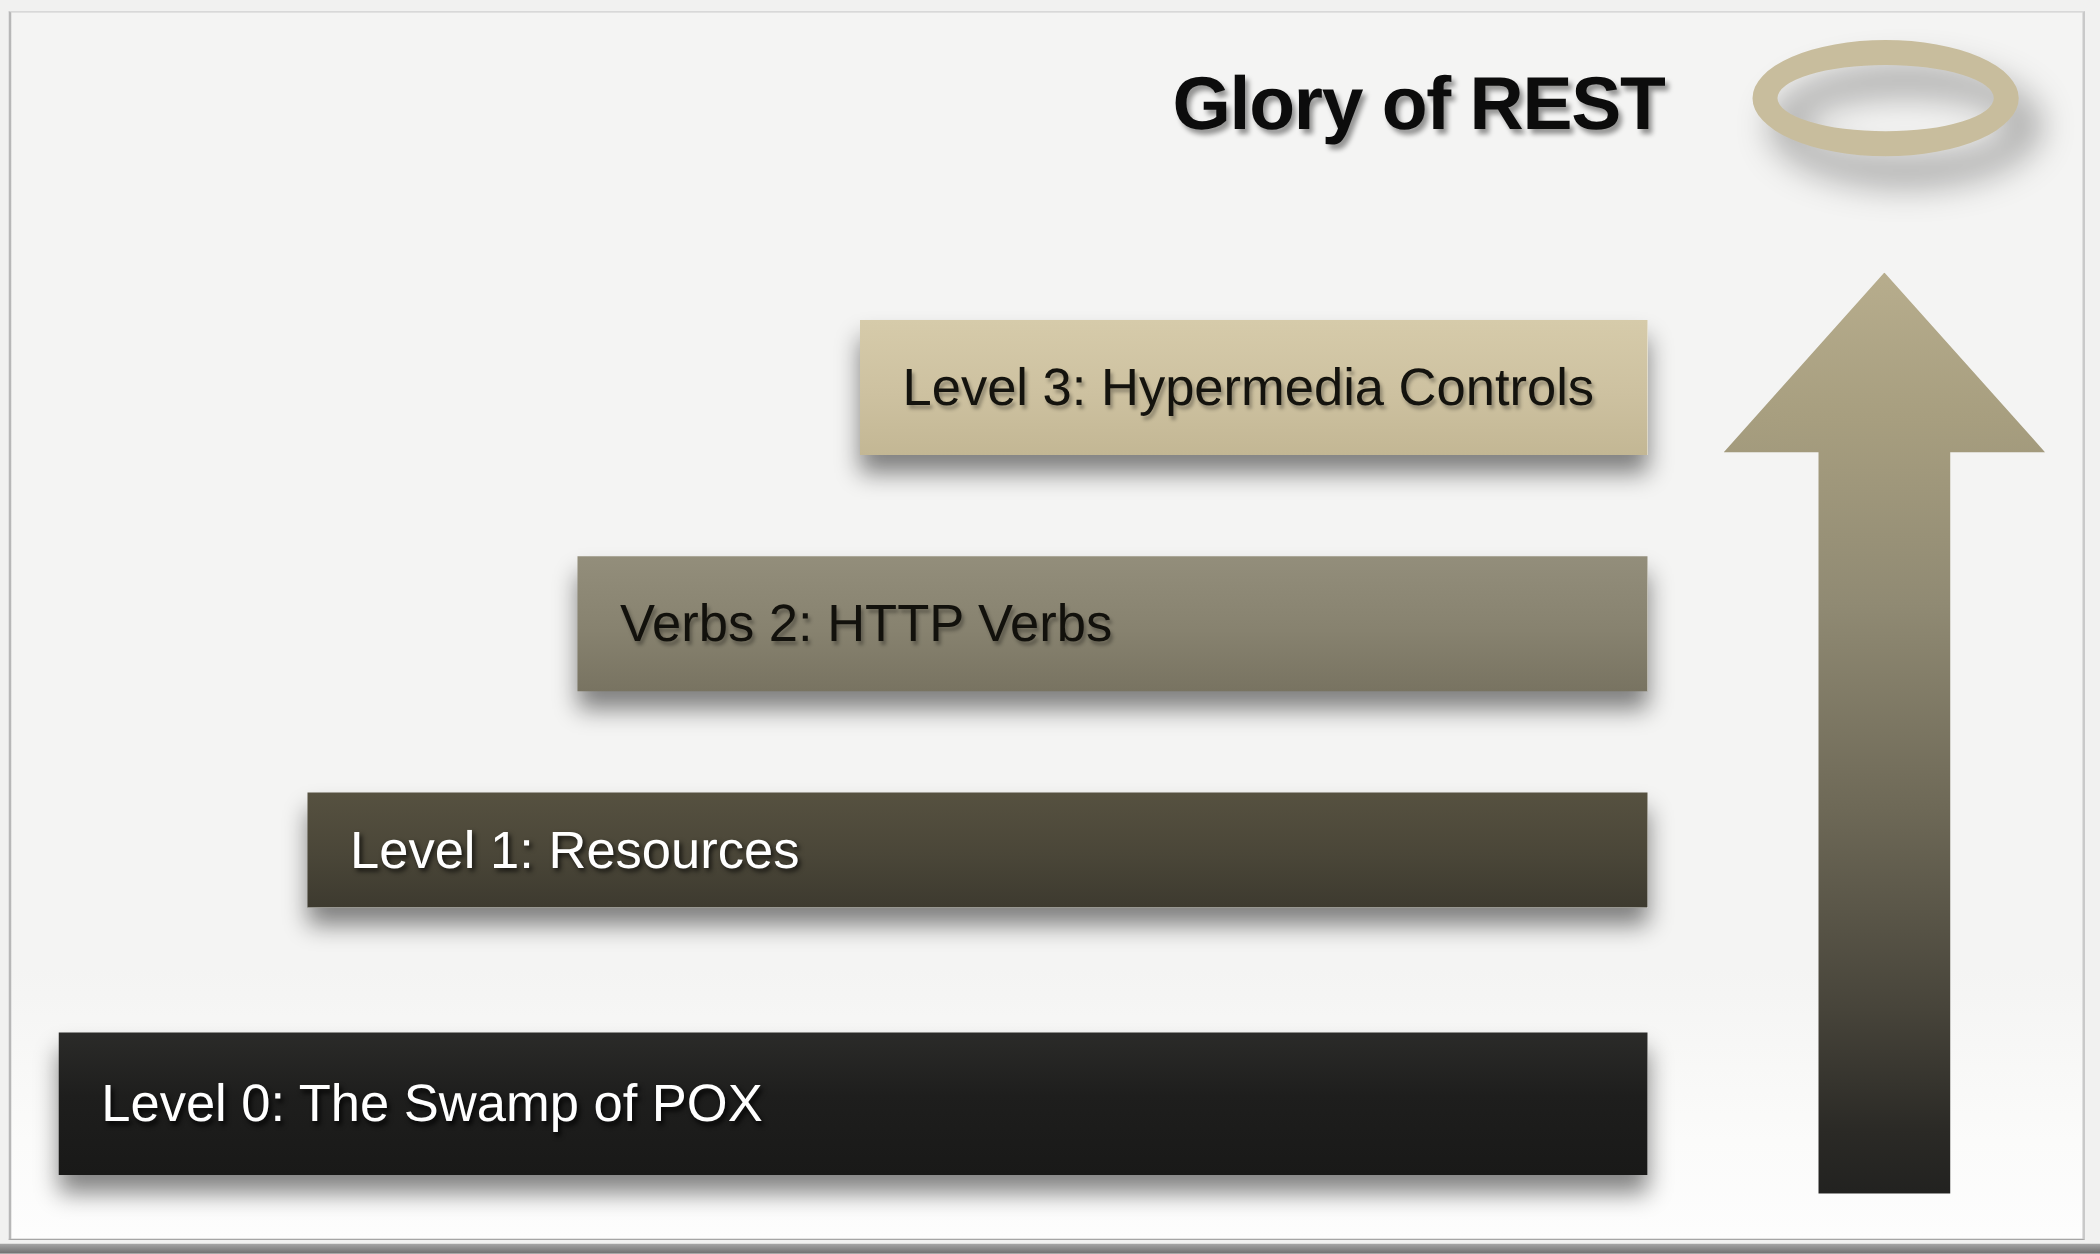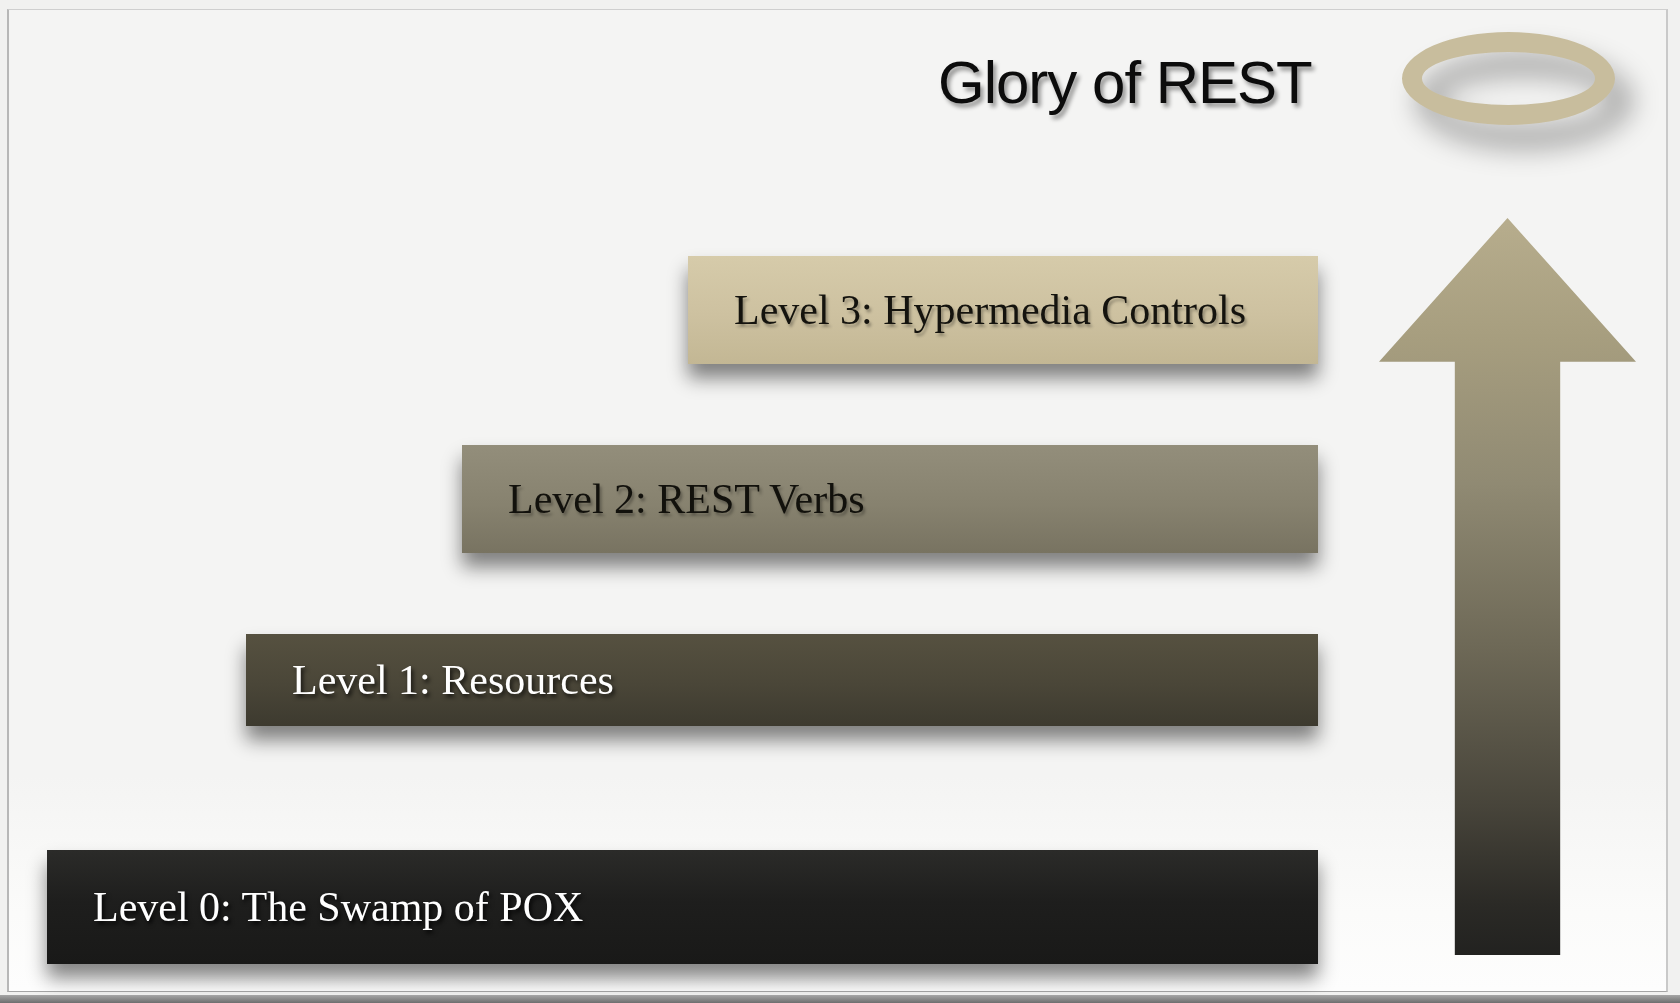--- a/index.html
+++ b/index.html
@@ -22,63 +22,62 @@
     box-sizing:border-box;
   }
   .bottom-strip{
     position:absolute;left:0;bottom:0;width:1680px;height:8px;
     background:linear-gradient(180deg,#a6a6a6 0%,#6e6e6e 100%);
   }
 
   
   .title{
     position:absolute;left:938px;top:48px;width:420px;
-    font-size:60px;font-weight:normal;letter-spacing:-1px;
+    font-size:60px;font-weight:bold;letter-spacing:-1px;
     color:#0c0c0c;
     text-shadow:3px 4px 4px rgba(0,0,0,0.40);
     white-space:nowrap;
   }
 
   
   .halo{
     position:absolute;left:1402px;top:32px;
     width:213px;height:93px;box-sizing:border-box;
     border:20px solid #c8bd9d;
     border-radius:50%;
     filter:drop-shadow(16px 22px 14px rgba(0,0,0,0.38));
   }
 
   
   .bar{
     position:absolute;display:flex;align-items:center;
-    padding-left:46px;box-sizing:border-box;
+    padding-left:34px;box-sizing:border-box;
     font-size:42px;
     box-shadow:0 14px 18px rgba(0,0,0,0.48);
     white-space:nowrap;
-    font-family:Liberation Serif, serif;
   }
   .bar-3{
     left:688px;top:256px;width:630px;height:108px;
     background:linear-gradient(180deg,#d6cbaa 0%,#cdc1a0 55%,#c3b794 100%);
     color:#14130e;text-shadow:2px 3px 3px rgba(0,0,0,0.30);
   }
   .bar-2{
     left:462px;top:445px;width:856px;height:108px;
     background:linear-gradient(180deg,#938e7b 0%,#87826f 55%,#787361 100%);
     color:#12110c;text-shadow:2px 3px 3px rgba(0,0,0,0.30);
   }
   .bar-1{
     left:246px;top:634px;width:1072px;height:92px;
     background:linear-gradient(180deg,#565140 0%,#4a4638 55%,#3d3a2f 100%);
     color:#ffffff;text-shadow:2px 3px 4px rgba(0,0,0,0.75);
   }
   .bar-0{
     left:47px;top:826px;width:1271px;height:114px;
     background:linear-gradient(180deg,#2b2b29 0%,#1e1e1d 45%,#191918 100%);
-    color:#ffffff;text-shadow:2px 3px 4px rgba(0,0,0,0.85);margin-top:24px;
+    color:#ffffff;text-shadow:2px 3px 4px rgba(0,0,0,0.85);
   }
 
   
   .arrow{
     position:absolute;left:1379px;top:218px;width:257px;height:737px;
     background:linear-gradient(180deg,
       #b7ad8d 0%,
       #a79e7f 16%,
       #908a73 36%,
       #6e6957 58%,
@@ -97,21 +96,21 @@
   <div class="slide"></div>
 
   <div class="title">Glory of REST</div>
 
   <div class="halo"></div>
 
   <div class="arrow"></div>
 
   <div class="bar bar-3">Level 3: Hypermedia Controls</div>
 
-  <div class="bar bar-2">Level 2: REST Verbs</div>
+  <div class="bar bar-2">Verbs 2: HTTP Verbs</div>
 
   <div class="bar bar-1">Level 1: Resources</div>
 
   <div class="bar bar-0">Level 0: The Swamp of POX</div>
 
   <div class="bottom-strip"></div>
 
 </div>
 
 </body></html>

